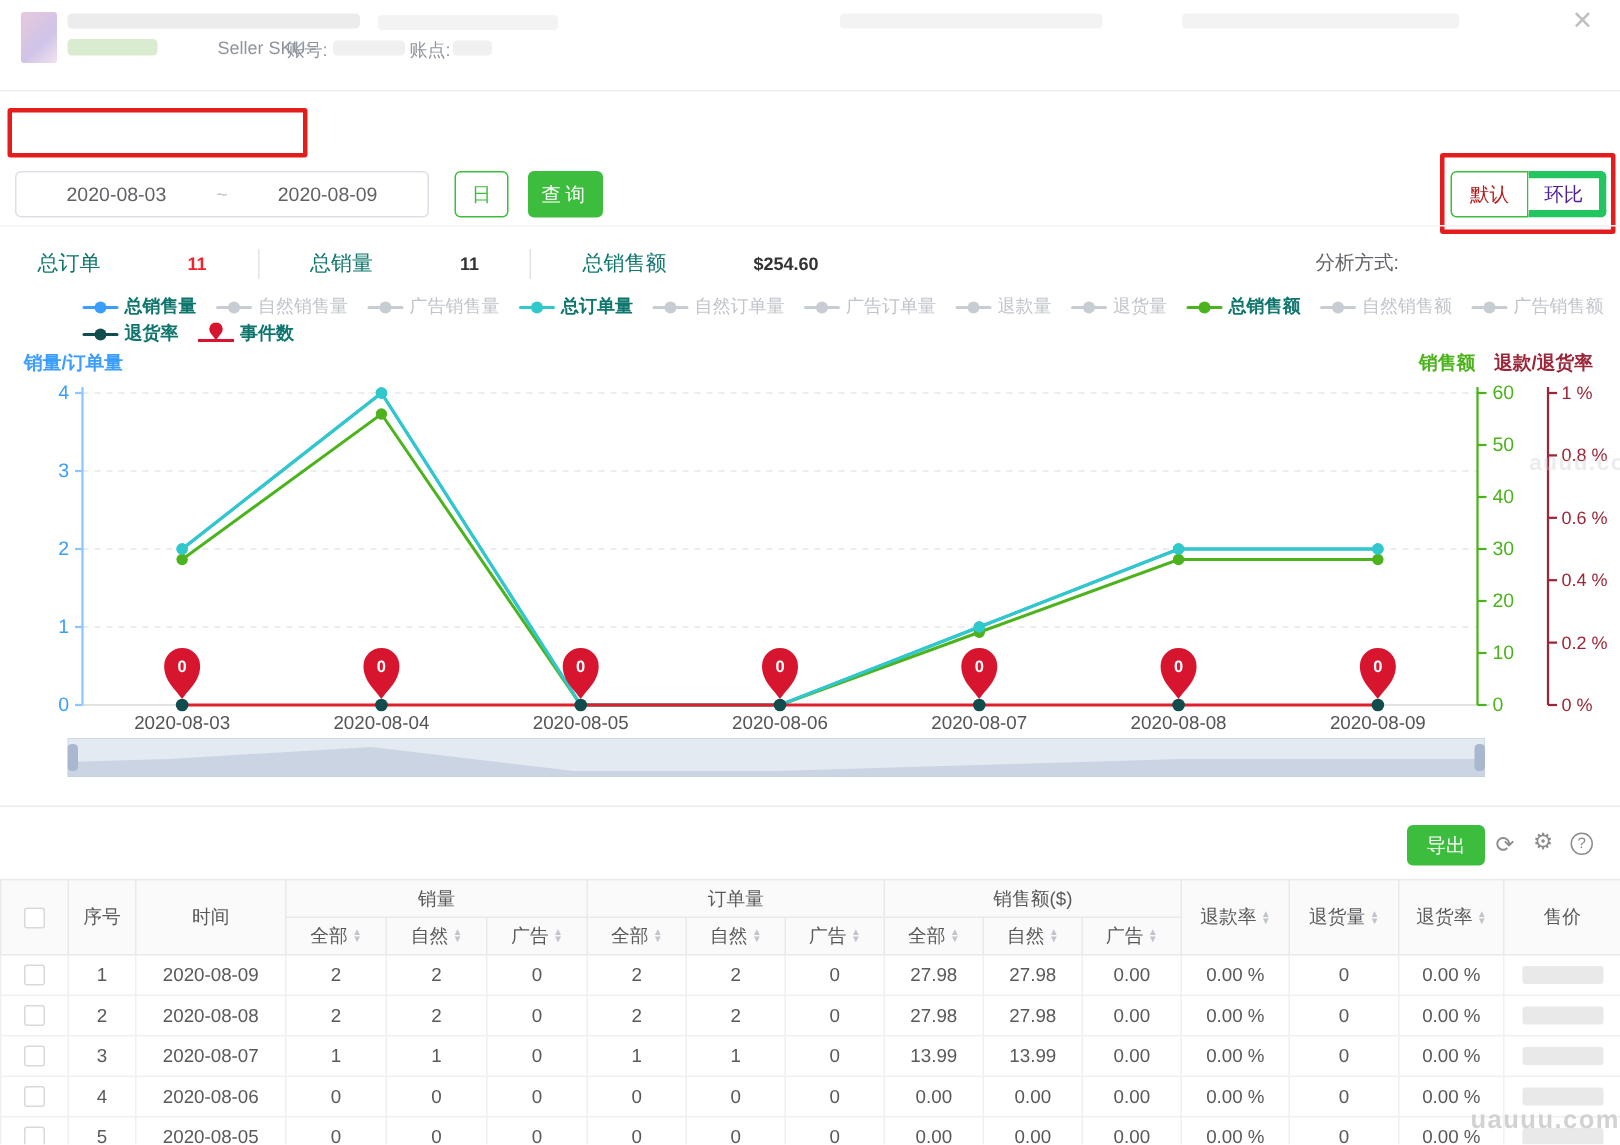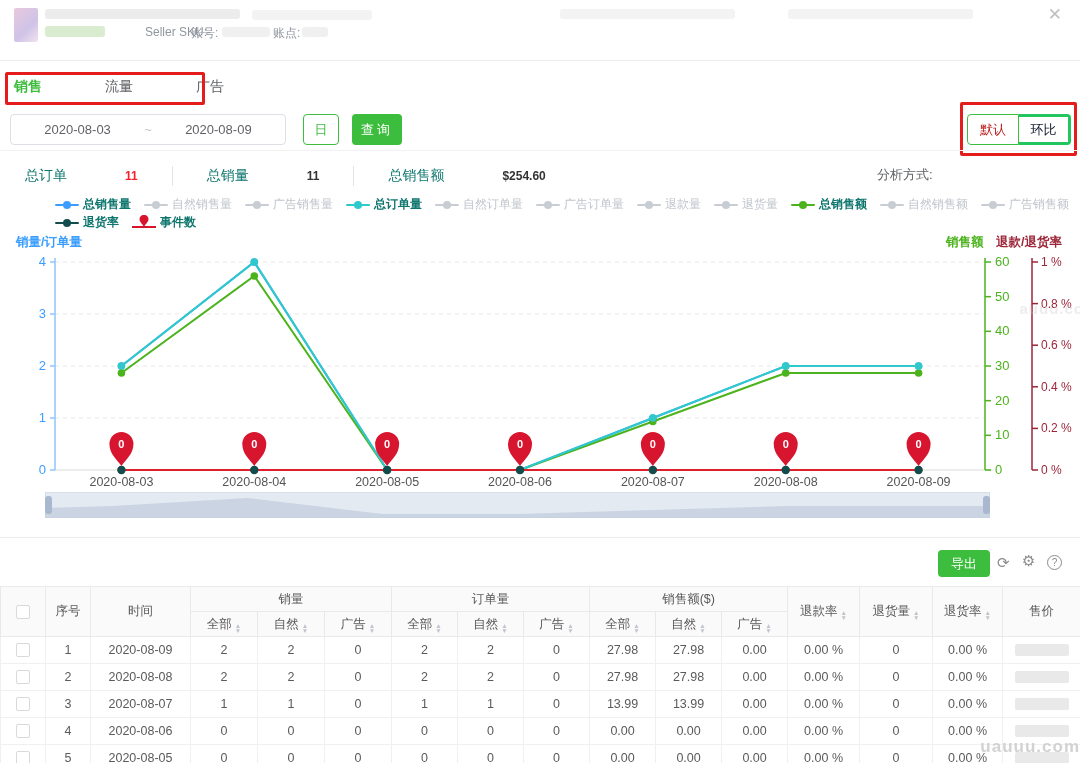--- a/index.html
+++ b/index.html
@@ -28,21 +28,21 @@
   
   #daterange{position:absolute;left:10px;top:114px;width:276px;height:31px;border:1px solid #dcdfe6;
              border-radius:4px;display:flex;align-items:center;justify-content:space-evenly;
              font-size:13px;color:#606266;background:#fff;}
   .btn{display:flex;align-items:center;justify-content:center;font-size:13px;border-radius:4px;cursor:pointer;}
   #btn-day{position:absolute;left:303px;top:114px;width:36px;height:31px;border:1px solid #3dbd3d;color:#3dbd3d;background:#fff;}
   #btn-query{position:absolute;left:352px;top:114px;width:50px;height:31px;background:#3dbd3d;color:#fff;letter-spacing:3px;}
   #analysis-label{position:absolute;left:877px;top:122px;font-size:13px;color:#606266;margin-top:44px;}
   #analysis-group{position:absolute;left:967px;top:114px;display:flex;}
   .seg{width:52px;height:31px;display:flex;align-items:center;justify-content:center;font-size:13px;
-       border:3px solid #22c55e;color:#0f172a;background:#fff;cursor:pointer;}
+       border:5px solid #22c55e;color:#4c1d95;background:#fff;cursor:pointer;}
   .seg:first-child{border-radius:4px 0 0 4px;}
   .seg:last-child{border-radius:0 4px 4px 0;border-left:none;}
   .seg.active{border:1px solid #3dbd3d;color:#b91c1c;}
   #filter-sep{position:absolute;left:0;top:150px;width:1080px;border-top:1px solid #f2f2f2;}
 
   
   #stats{position:absolute;left:25px;top:158px;height:36px;display:flex;align-items:center;font-size:14px;}
   .stat-label{color:#0f766e;}
   .stat-value{font-size:12px;font-weight:bold;margin-left:58px;color:#333;}
   .stat-value.red{color:#f5222d;}
@@ -71,21 +71,21 @@
   .ticon{position:absolute;top:552px;font-size:15px;color:#8c8c8c;cursor:pointer;}
   #icon-refresh{left:997px;top:554px;}
   #icon-gear{left:1022px;}
   #icon-help{left:1047px;top:555px;width:15px;height:15px;border:1.4px solid #8c8c8c;border-radius:50%;
              font-size:10px;display:flex;align-items:center;justify-content:center;color:#8c8c8c;}
 
   
   #tbl{position:absolute;left:0;top:586px;width:1080px;border-collapse:collapse;table-layout:fixed;font-size:12.5px;}
   #tbl th{background:#fafafa;color:#595959;font-weight:normal;border:1px solid #e9e9e9;padding:0;height:25px;}
   #tbl td{border:1px solid #f0f0f0;color:#5a5a5a;text-align:center;height:27px;padding:0;}
-  .th-inner{display:flex;align-items:flex-end;justify-content:center;gap:3px;}
+  .th-inner{display:flex;align-items:center;justify-content:center;gap:3px;}
   .sorter{display:flex;flex-direction:column;line-height:5px;font-size:6.5px;color:#c0c4cc;}
   .cb{width:14px;height:14px;border:1px solid #d9d9d9;border-radius:2px;background:#fff;margin:0 auto;cursor:pointer;}
   .price-blur{width:54px;height:12px;background:#e9e9e9;border-radius:2px;margin:0 auto;}
 
   .wm{position:absolute;color:#cbcbcb;font-weight:bold;letter-spacing:1px;pointer-events:none;}
   #wm-bottom{right:0px;bottom:6px;font-size:17px;opacity:.85;}
   #wm-mid{right:-4px;top:300px;font-size:15px;opacity:.35;}
 </style>
 </head>
 <body>
@@ -100,25 +100,20 @@
     <div class="bar light" style="left:788px;top:9px;width:185px;"></div>
     <div class="bar green" style="left:45px;top:26px;width:60px;"></div>
     <span class="hmeta" style="left:145px;">Seller SKU:-</span>
     <span class="hmeta" style="left:191px;">账号:</span>
     <div class="hblur" style="left:222px;width:48px;"></div>
     <span class="hmeta" style="left:273px;">账点:</span>
     <div class="hblur" style="left:302px;width:26px;"></div>
     <span id="close-x">✕</span>
   </div>
 
-  <div id="tabs">
-      <div class="tab active">销售</div>
-      <div class="tab">流量</div>
-      <div class="tab">广告</div>
-    </div>
   <div class="ann" style="left:5px;top:72px;width:200px;height:33px;"></div>
 
   <div id="daterange">
     <span>2020-08-03</span>
     <span style="color:#c0c4cc;">~</span>
     <span>2020-08-09</span>
   </div>
   <div id="btn-day" class="btn">日</div>
   <div id="btn-query" class="btn">查询</div>
   <span id="analysis-label">分析方式:</span>

